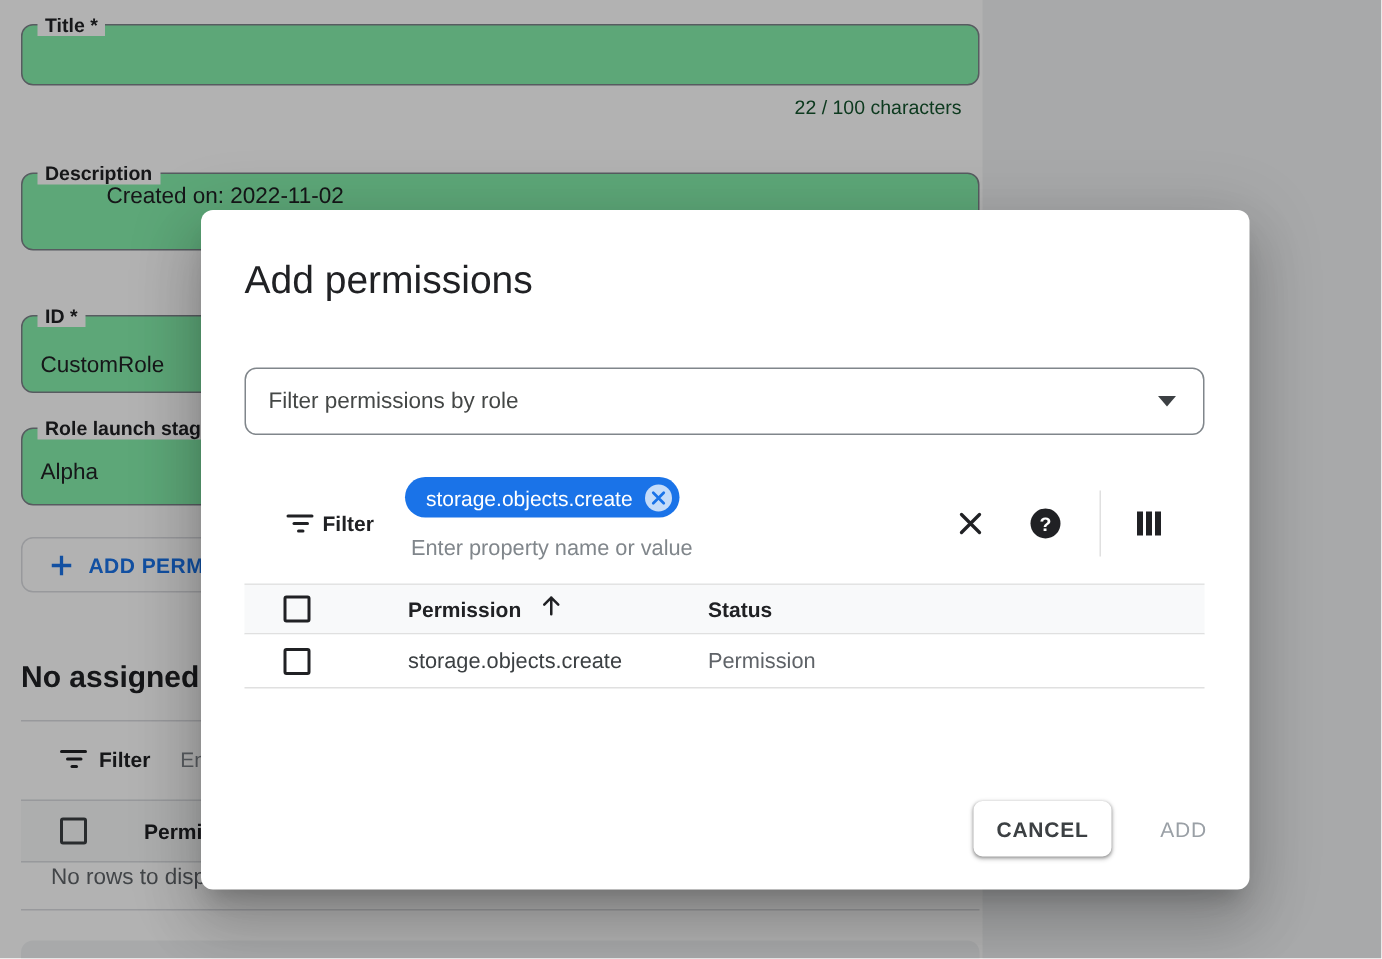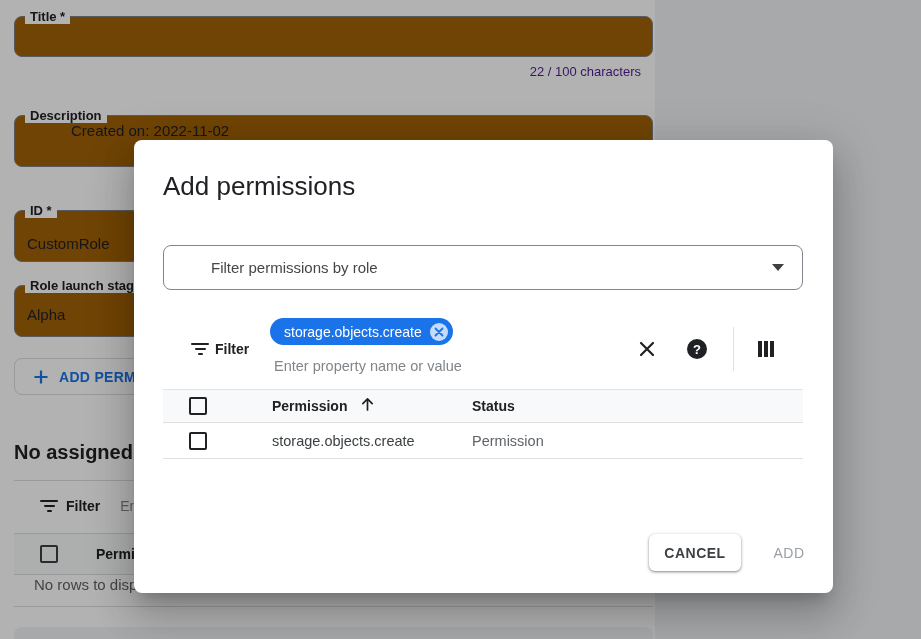--- a/index.html
+++ b/index.html
@@ -4,27 +4,27 @@
 <style>
   * { margin:0; padding:0; box-sizing:border-box; }
   html,body { width:921px; height:639px; }
   body { font-family:"Liberation Sans", sans-serif; background:#fff; }
   .page { position:relative; width:921px; height:639px; overflow:hidden; background:#fff; }
 
   
   .bg { position:absolute; inset:0; background:#fff; }
   .right-panel { position:absolute; left:655px; top:0; width:266px; height:639px; background:#f1f3f4; }
 
-  .field { position:absolute; border:1px solid #7d838a; border-radius:8px; background:#a16207; }
+  .field { position:absolute; border:1px solid #7d838a; border-radius:8px; background:#86efac; }
   .field-label { position:absolute; top:-8px; left:10px; background:#fff; padding:0 5px;
                  font-size:13px; font-weight:700; color:#202124; line-height:15px; }
   .field-value { position:absolute; left:12px; font-size:15px; color:#202124; white-space:nowrap; }
 
   .char-counter { position:absolute; top:64px; left:340px; width:301px; text-align:right;
-                  font-size:13px; color:#4c1d95; }
+                  font-size:13px; color:#14532d; }
 
   .add-perm-btn { position:absolute; left:14px; top:358px; width:210px; height:37px;
                   border:1px solid #dadce0; border-radius:8px; background:#fff;
                   display:flex; align-items:center; gap:10px; padding-left:18px;
                   color:#1a73e8; font-size:14px; font-weight:700; letter-spacing:.3px; white-space:nowrap; }
 
   .bg-heading { position:absolute; left:14px; top:441px; font-size:20px; font-weight:700;
                 color:#202124; white-space:nowrap; }
   .divider-h { position:absolute; background:#dadce0; height:1px; }
 
@@ -51,21 +51,21 @@
 
   
   .modal { position:absolute; left:134px; top:140px; width:699px; height:453px; z-index:10;
            background:#fff; border-radius:8px;
            box-shadow:0 11px 15px -7px rgba(0,0,0,.2), 0 24px 38px 3px rgba(0,0,0,.14), 0 9px 46px 8px rgba(0,0,0,.12); }
   .modal-title { position:absolute; left:29px; top:31px; font-size:26px; font-weight:400; color:#202124; }
 
   .role-select { position:absolute; left:29px; top:105px; width:640px; height:45px;
                  border:1px solid #80868b; border-radius:8px; display:flex; align-items:center;
                  padding:0 18px 0 15px; cursor:pointer; }
-  .role-select-text { font-size:15px; color:#444746; flex:1;margin-left:32px; }
+  .role-select-text { font-size:15px; color:#444746; flex:1; }
   .caret-down { width:0; height:0; border-left:6px solid transparent; border-right:6px solid transparent;
                 border-top:7px solid #3c4043; }
 
   .m-filter-icon { position:absolute; left:57px; top:203px; }
   .m-filter-label { position:absolute; left:81px; top:201px; font-size:14px; font-weight:700; color:#202124; }
 
   .chip { position:absolute; left:136px; top:178px; height:27px; background:#1a73e8; border-radius:14px;
           display:inline-flex; align-items:center; gap:8px; padding:0 5px 0 14px; }
   .chip-text { color:#fff; font-size:14px; white-space:nowrap; }
   .chip-close { width:18px; height:18px; border-radius:50%; background:rgba(255,255,255,0.75);

